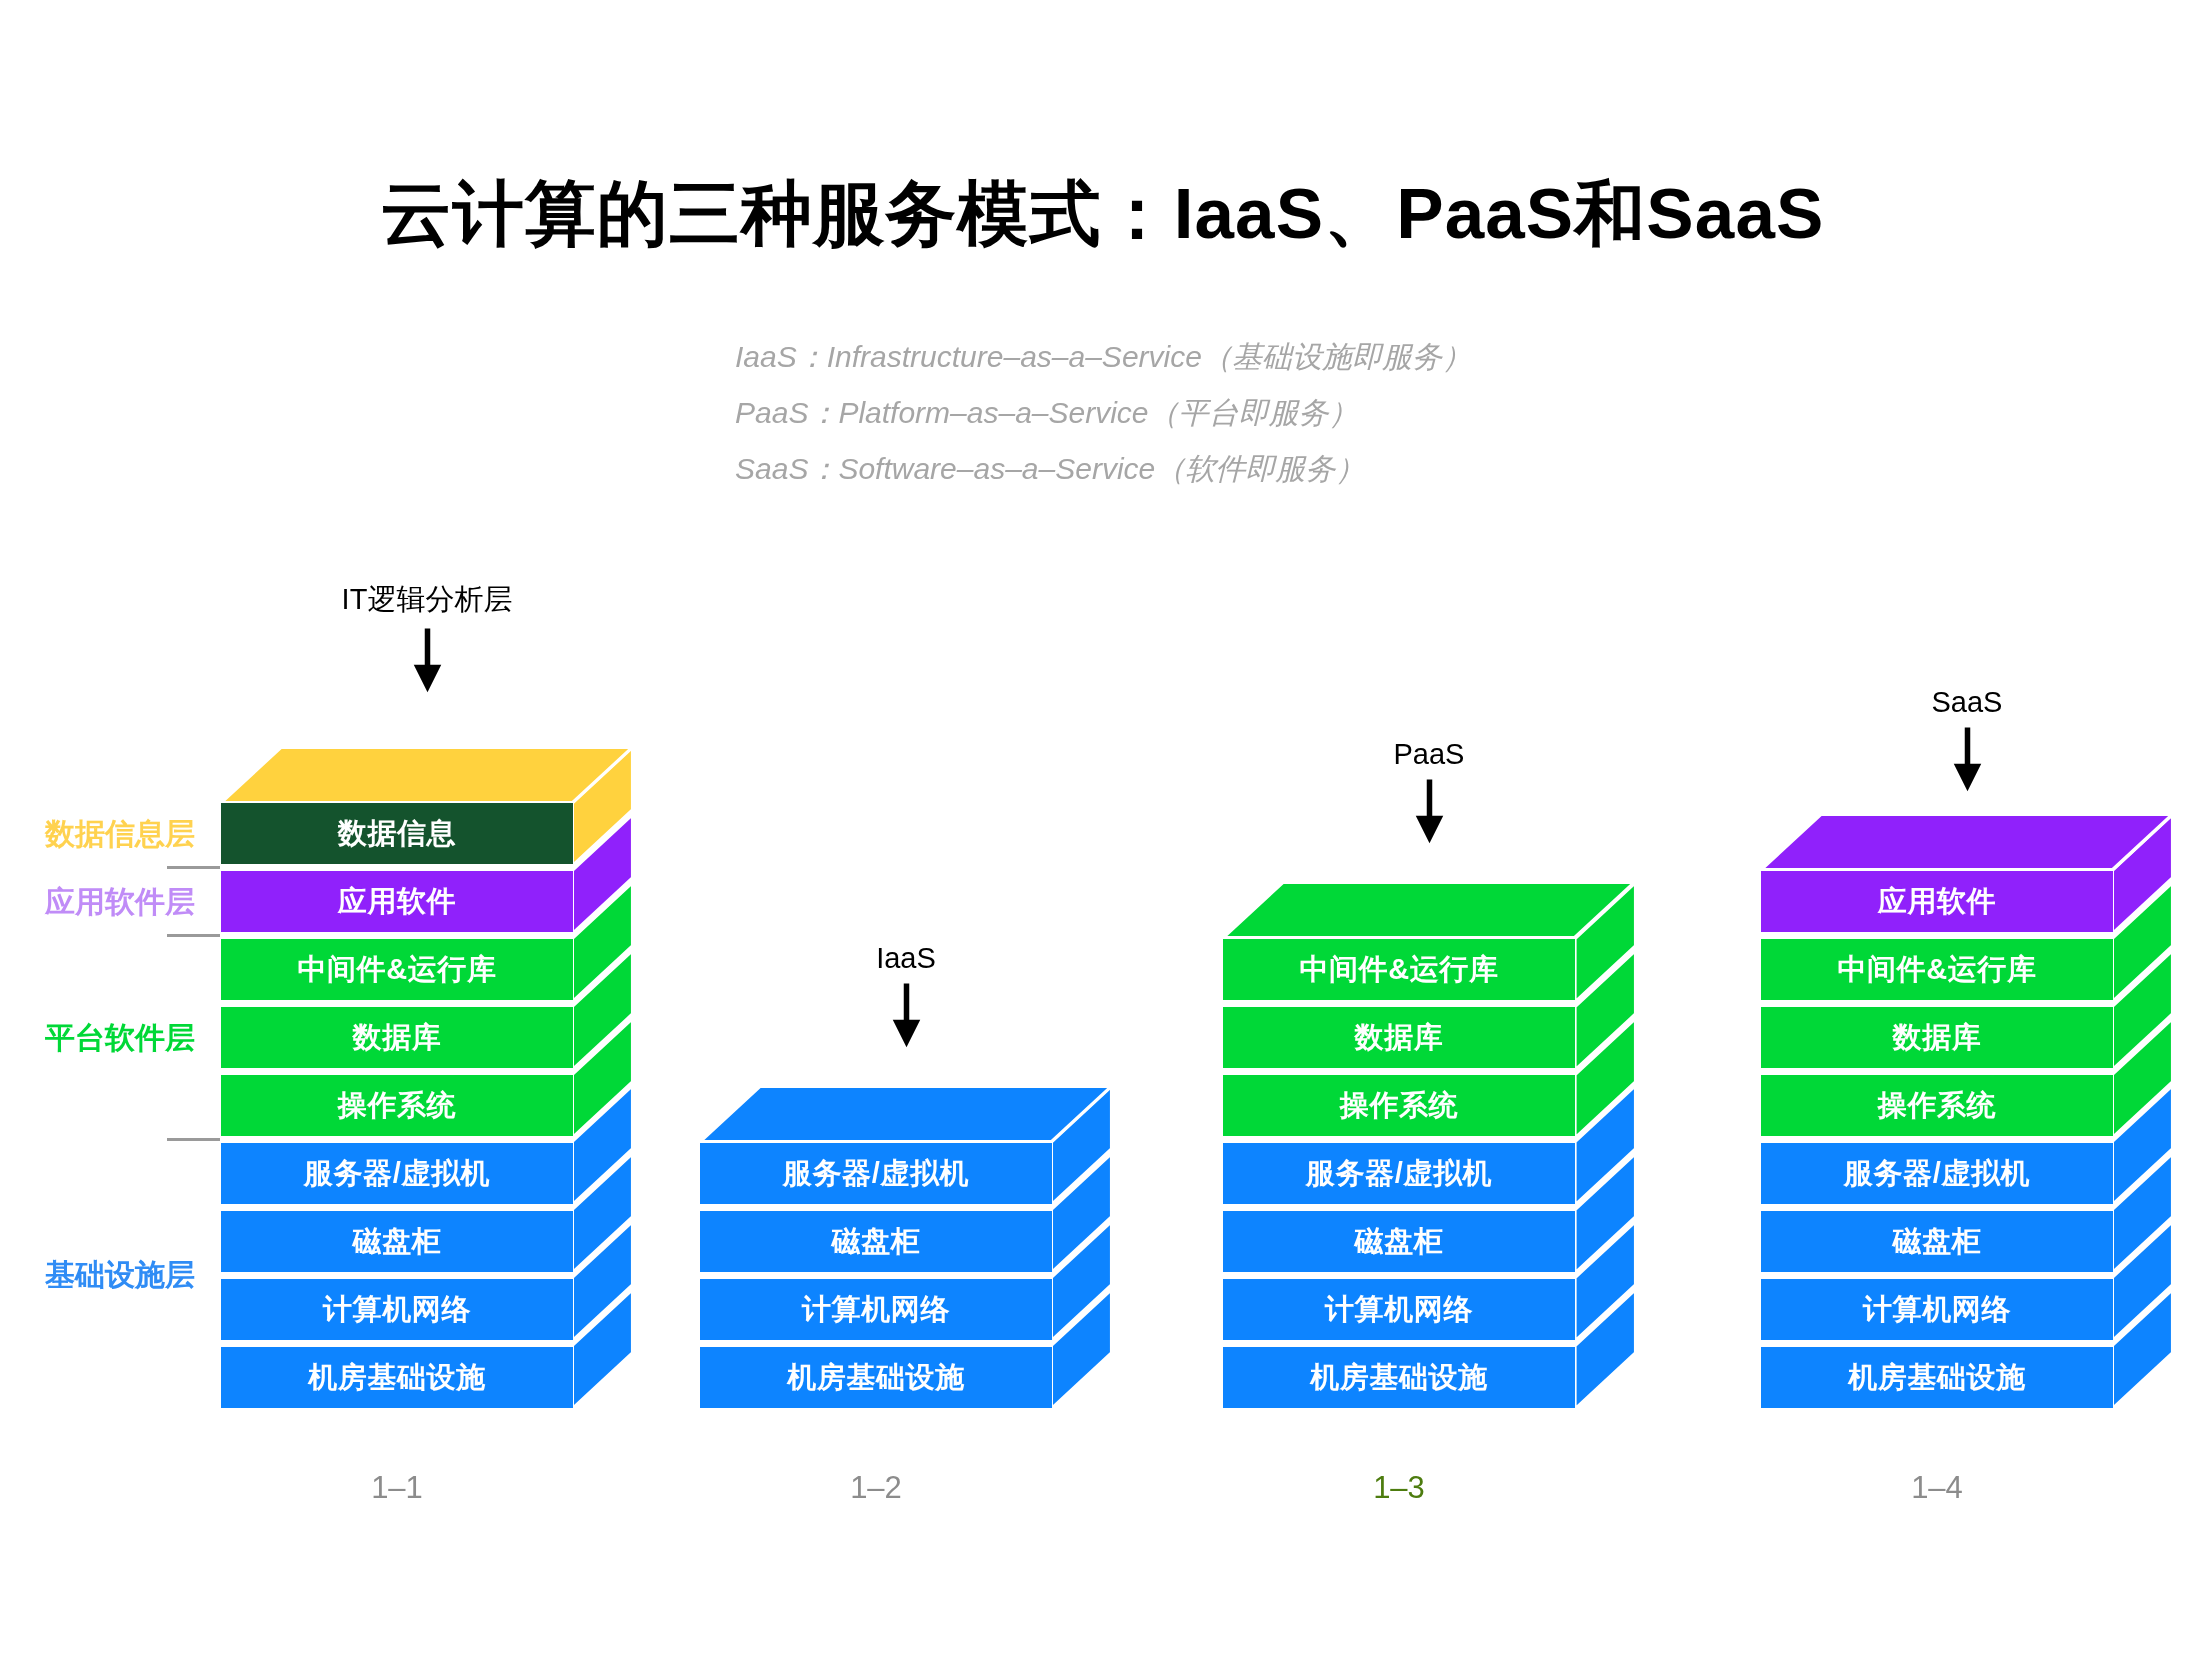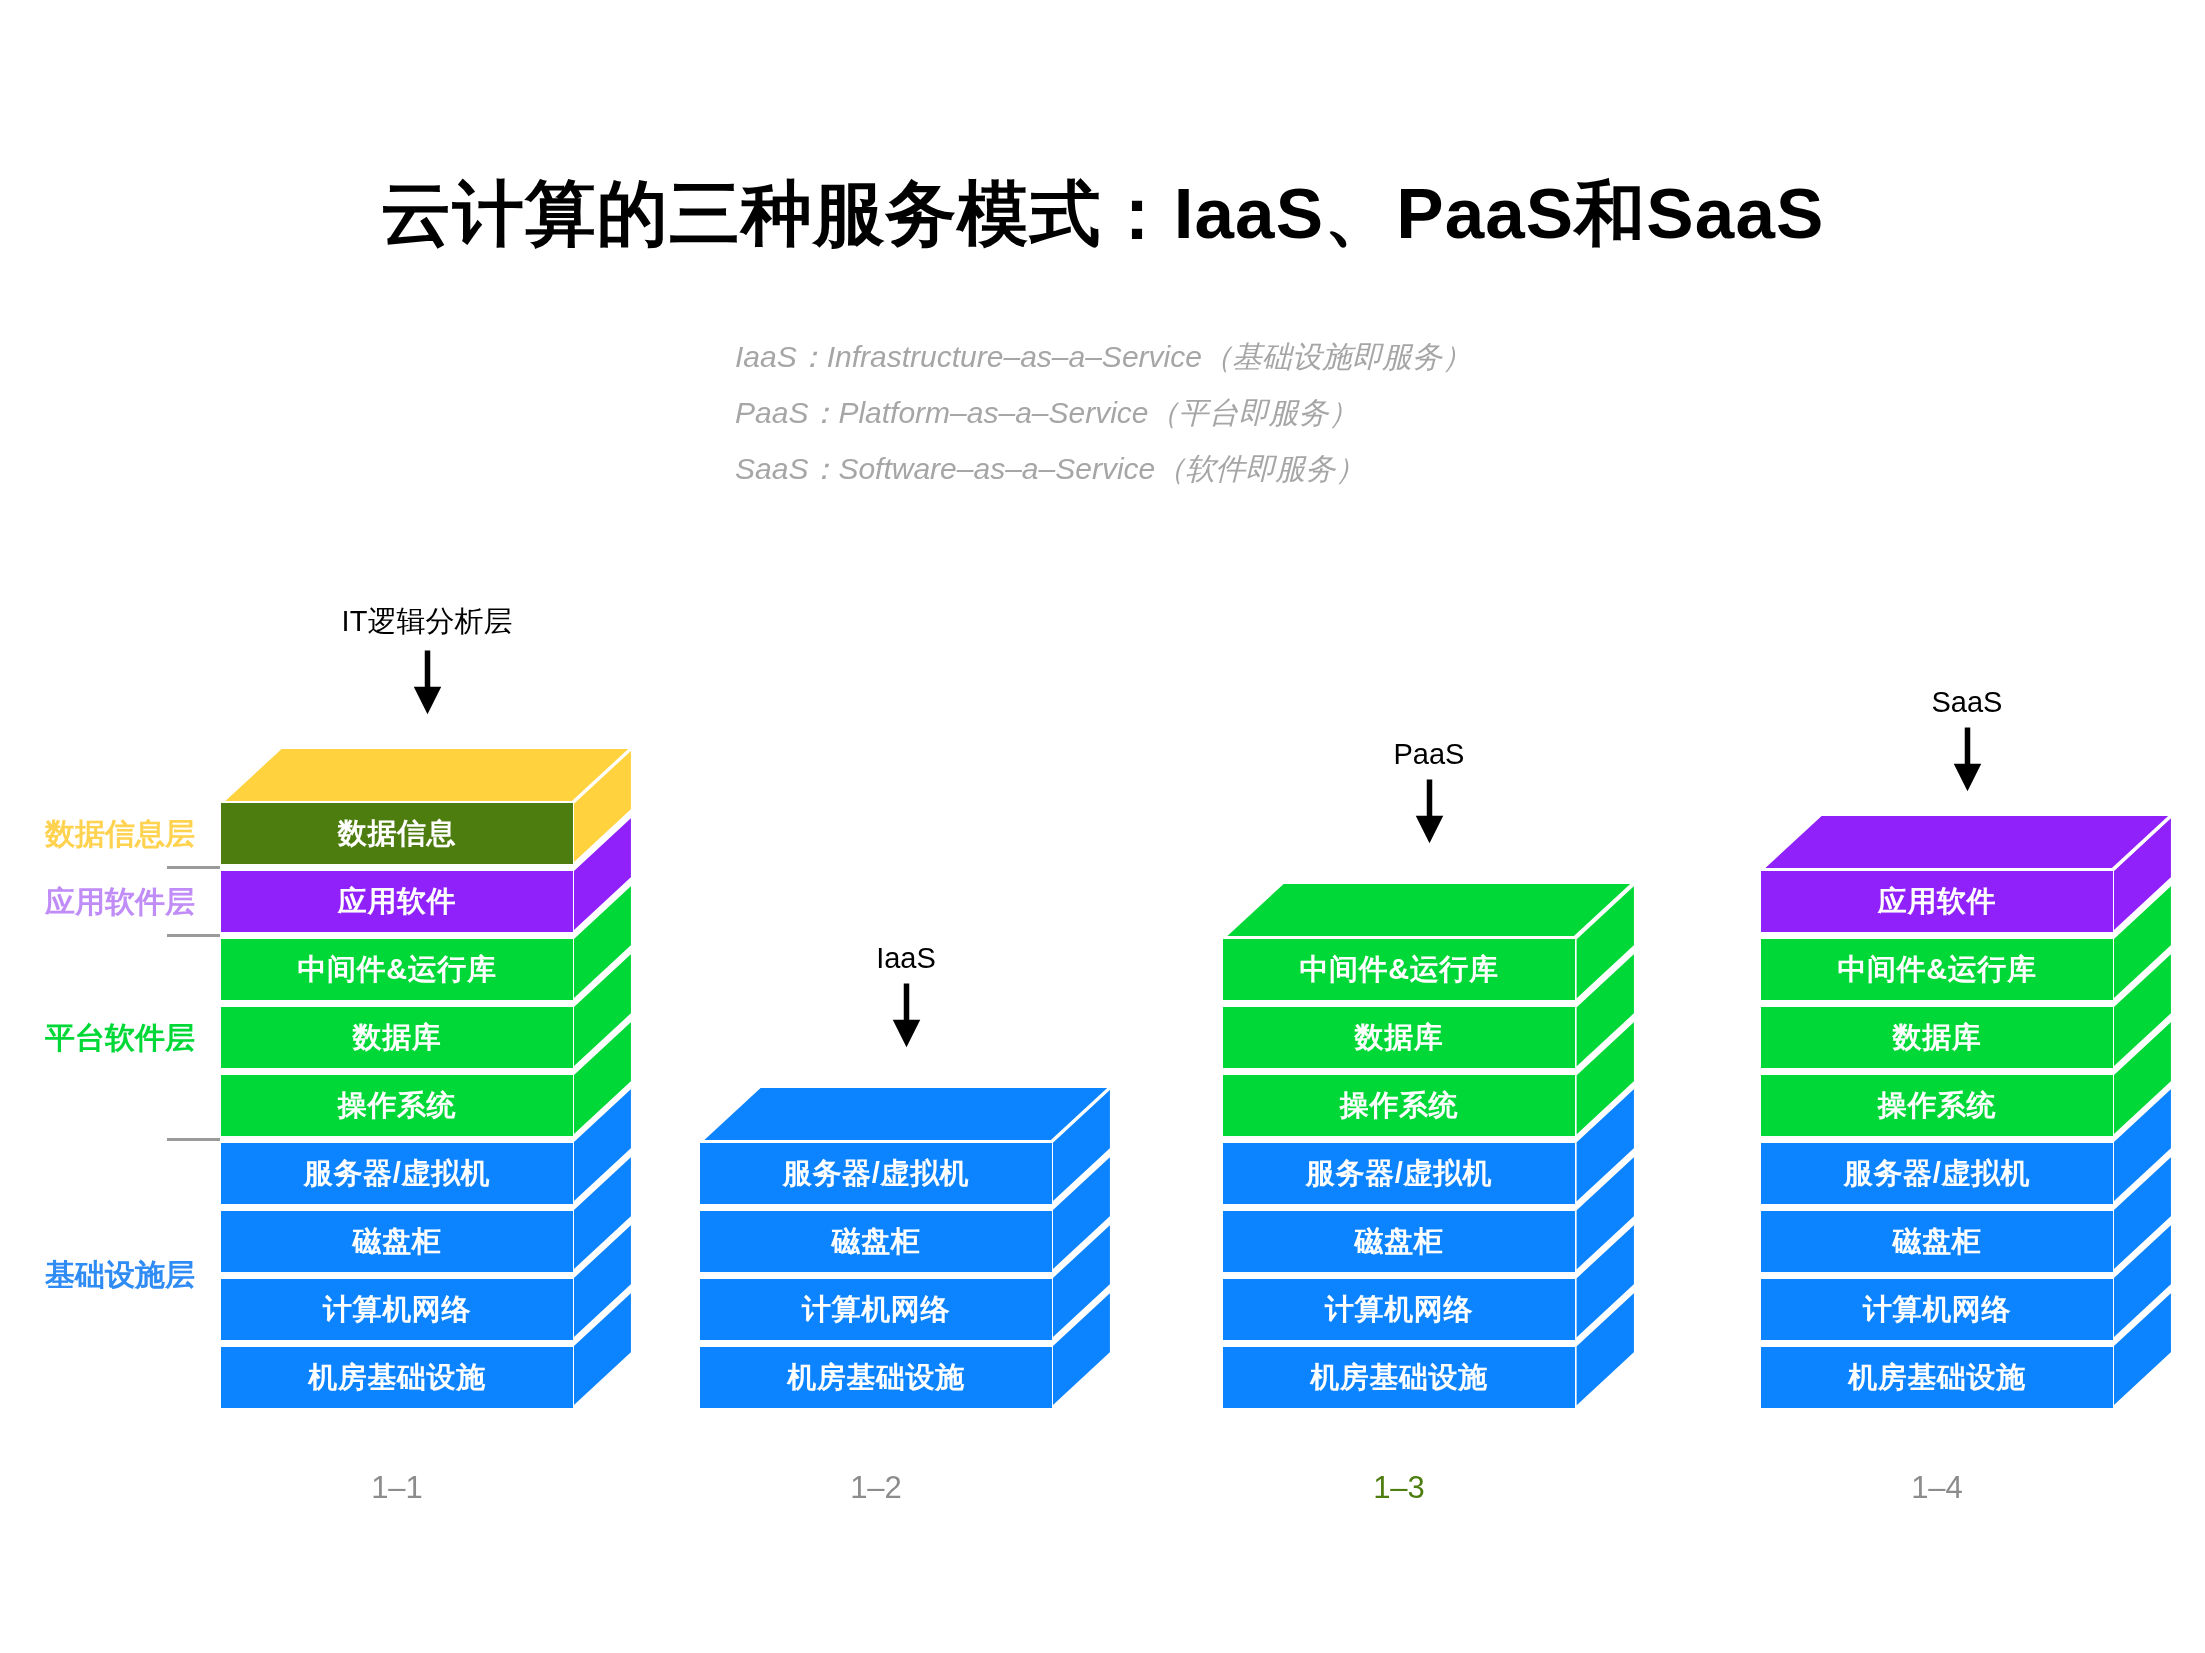--- a/index.html
+++ b/index.html
@@ -154,21 +154,21 @@
         <svg class="cap-svg" width="65" height="123" style="left: 572px; top: 815px;" viewBox="0 0 116 221">
           <path d="M 0,100 L 108,0 L 108,113 L 0,213 Z" fill="#9021fb" stroke="#ffffff" stroke-width="5"></path>
         </svg>
         <svg class="cap-svg" width="65" height="123" style="left: 572px; top: 747px;" viewBox="0 0 116 221">
           <path d="M 0,100 L 108,0 L 108,113 L 0,213 Z" fill="#ffd23e" stroke="#ffffff" stroke-width="5"></path>
         </svg>
         <svg class="cap-svg" width="420" height="62" style="left: 218px; top: 745px;" viewBox="0 0 755 112">
           <path d="M 4,104 L 112,4 L 747,4 L 639,104 Z" fill="#ffd23e" stroke="#ffffff" stroke-width="6"></path>
         </svg>
         <div class="slab" style="left: 220px; top: 802px; width: 354px; height: 63px;">
-          <div class="face" style="background: #4d7c0f; border-color: rgb(255, 255, 255);">数据信息</div>
+          <div class="face" style="background: #14532d; border-color: rgb(255, 255, 255);">数据信息</div>
         </div>
         <div class="slab" style="left: 220px; top: 870px; width: 354px; height: 63px;">
           <div class="face" style="background: rgb(144, 33, 251); border-color: rgb(255, 255, 255);">应用软件</div>
         </div>
         <div class="slab" style="left: 220px; top: 938px; width: 354px; height: 63px;">
           <div class="face" style="background: rgb(0, 216, 55); border-color: rgb(255, 255, 255);">中间件&amp;运行库</div>
         </div>
         <div class="slab" style="left: 220px; top: 1006px; width: 354px; height: 63px;">
           <div class="face" style="background: rgb(0, 216, 55); border-color: rgb(255, 255, 255);">数据库</div>
         </div>
@@ -313,21 +313,21 @@
         <div class="slab" style="left: 1760px; top: 1278px; width: 354px; height: 63px;">
           <div class="face" style="background: rgb(13, 132, 255); border-color: rgb(255, 255, 255);">计算机网络</div>
         </div>
         <div class="slab" style="left: 1760px; top: 1346px; width: 354px; height: 63px;">
           <div class="face" style="background: rgb(13, 132, 255); border-color: rgb(255, 255, 255);">机房基础设施</div>
         </div>
       </div>
     </div>
 
   <div id="anno-layer">
-      <div class="anno" style="left: 250px; width: 354px; top: 602px;">
+      <div class="anno" style="left: 250px; width: 354px; top: 580px;">
         <div class="anno-text">IT逻辑分析层</div>
         <svg class="anno-arrow" width="33" height="66" viewBox="0 0 60 118">
           <path d="M 25,0 L 35,0 L 35,66 L 55,66 L 30,116 L 5,66 L 25,66 Z" fill="#000000"></path>
         </svg>
       </div>
       <div class="anno" style="left: 729px; width: 354px; top: 942px;">
         <div class="anno-text">IaaS</div>
         <svg class="anno-arrow" width="33" height="66" viewBox="0 0 60 118">
           <path d="M 25,0 L 35,0 L 35,66 L 55,66 L 30,116 L 5,66 L 25,66 Z" fill="#000000"></path>
         </svg>

